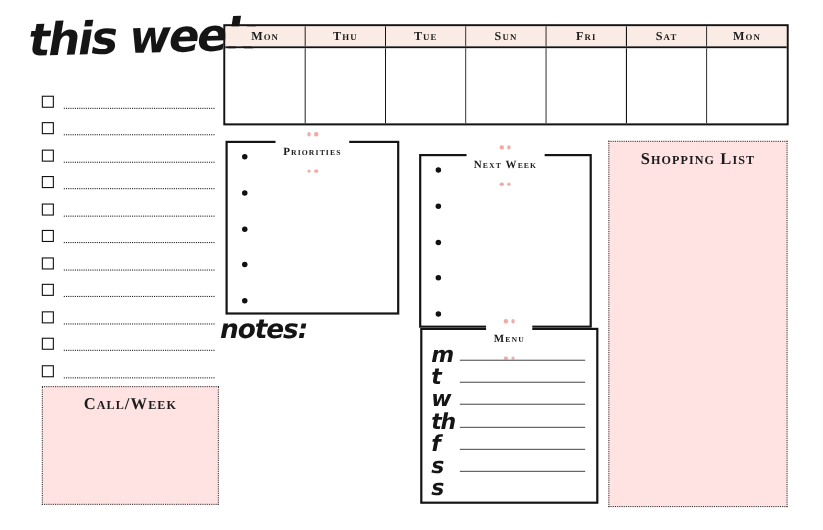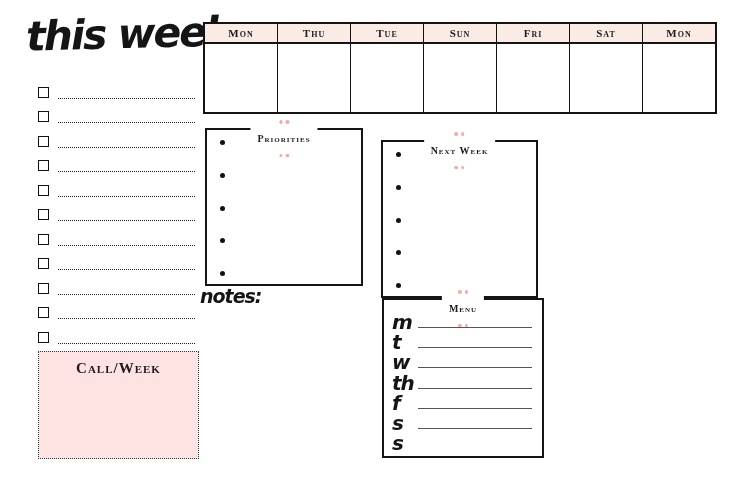--- a/index.html
+++ b/index.html
@@ -29,21 +29,21 @@
     color:#151515;
   }
   .page-title{
     position:absolute;left:26px;top:10px;
     font-size:41px;letter-spacing:-2px;
     transform:rotate(-1.5deg);
     white-space:nowrap;
   }
   .notes-label{
     position:absolute;left:200px;top:285px;
-    font-size:19px;letter-spacing:-1px;
+    font-size:24px;letter-spacing:-1px;
   }
   
   .smallcaps{
     font-family:"Liberation Serif","DejaVu Serif",serif;
     font-variant:small-caps;
     font-weight:700;
     letter-spacing:1px;
     color:#1b1b1b;
   }
   
@@ -307,14 +307,17 @@
           <span class="script menu-letter">s</span>
           <span class="menu-line"></span>
         </div>
       <div class="menu-row no-line">
           <span class="script menu-letter">s</span>
           <span class="menu-line"></span>
         </div>
     </div>
   </div>
 
+  <div class="pinkbox shopping">
+    <div class="smallcaps box-title">Shopping List</div>
+  </div>
 
 </div>
 
 </body></html>

